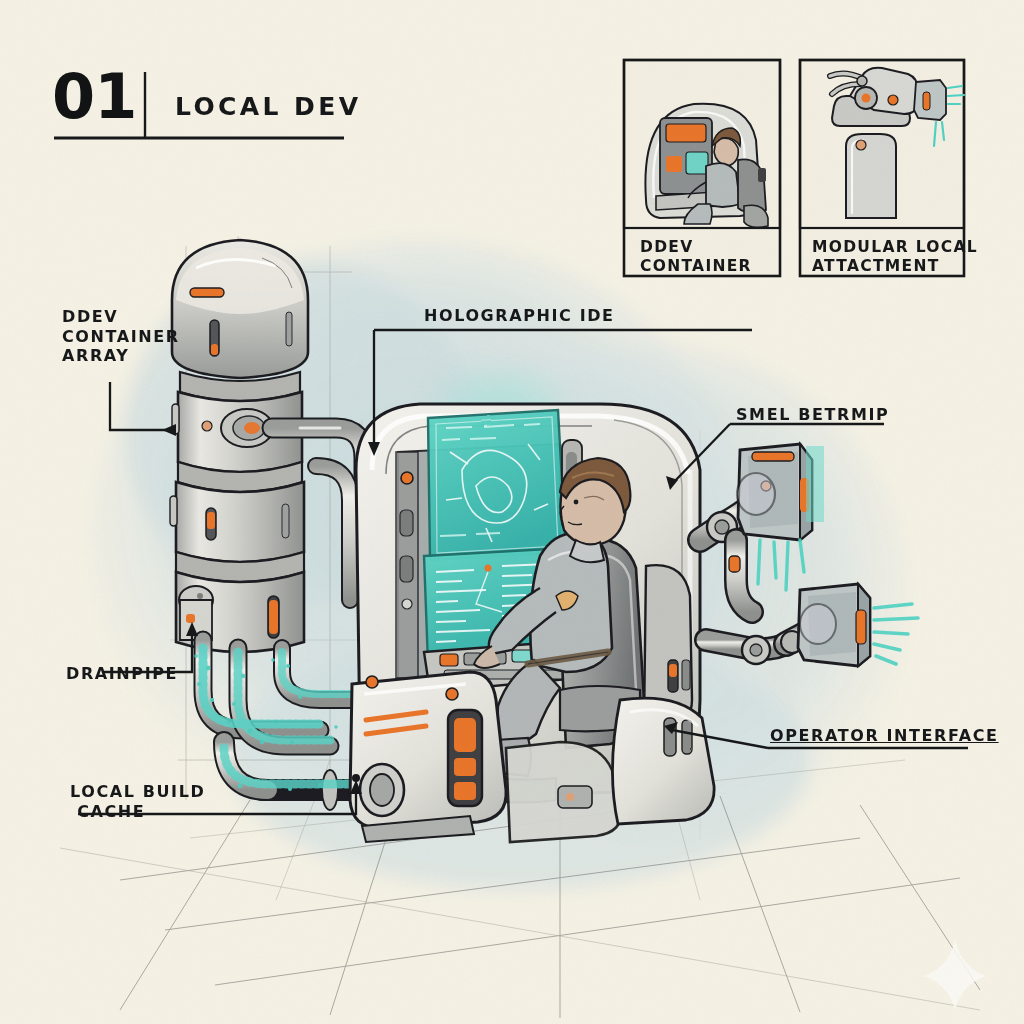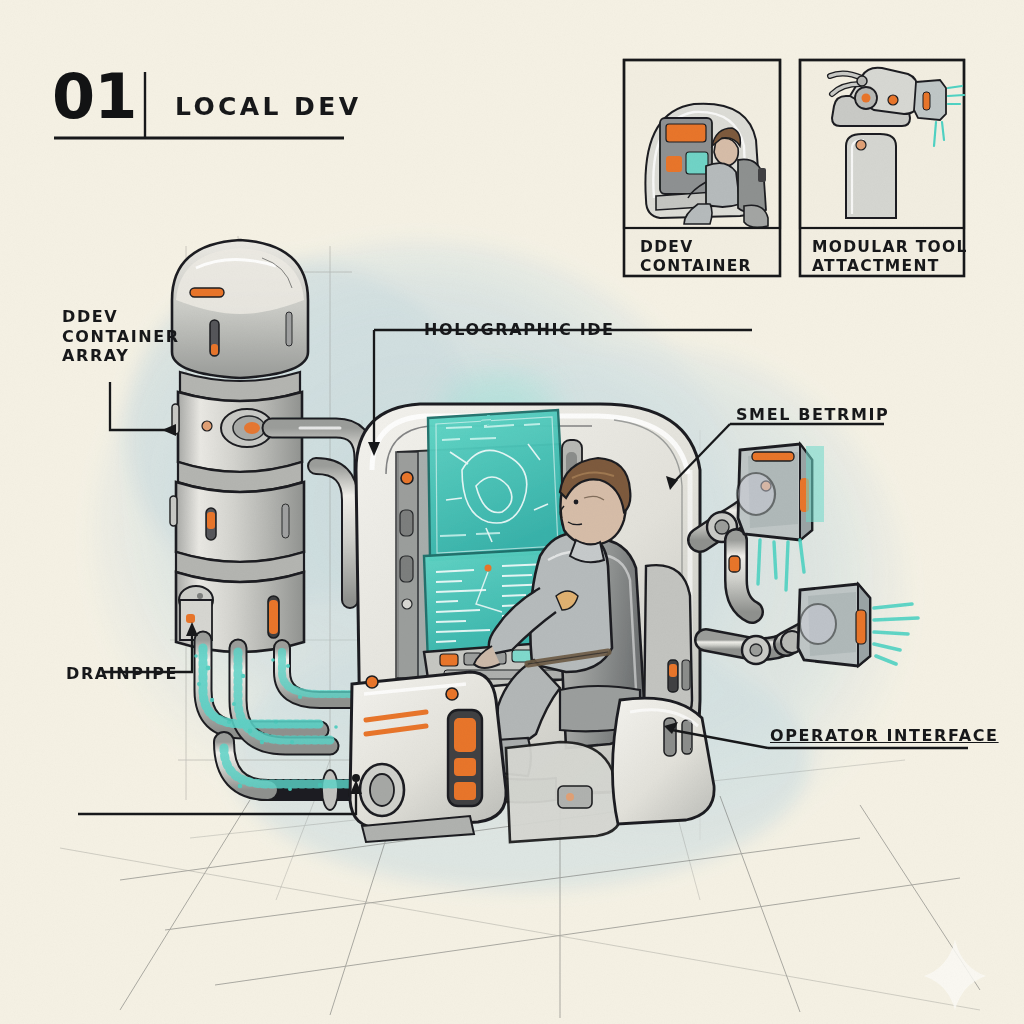--- a/index.html
+++ b/index.html
@@ -546,22 +546,24 @@
 
     <rect width="1024" height="1024" filter="url(#grain)" opacity="0.045" style="mix-blend-mode:multiply"></rect>
   </svg>
 
   <div class="hdr-num">01</div>
   <div class="hdr-title">LOCAL DEV</div>
 
   <div class="lbl" style="left:62px;top:307px;">DDEV
 CONTAINER
 ARRAY</div>
-  <div class="lbl" style="left:424px;top:320px;">HOLOGRAPHIC IDE</div>
+  <div class="lbl" style="left:424px;top:306px;">HOLOGRAPHIC IDE</div>
   <div class="lbl" style="left:736px;top:405px;text-align:center;">SMEL BETRMIP</div>
   <div class="lbl" style="left:66px;top:664px;">DRAINPIPE</div>
   <div class="lbl" style="left:770px;top:726px;text-decoration:underline;">OPERATOR INTERFACE</div>
+  <div class="lbl" style="left:70px;top:782px;">LOCAL BUILD
+ CACHE</div>
 
   <div class="inset-cap" style="left:640px;top:238px;">DDEV
 CONTAINER</div>
-  <div class="inset-cap" style="left:812px;top:238px;">MODULAR TOOL
+  <div class="inset-cap" style="left:812px;top:238px;">MODULAR LOCAL
 ATTACTMENT</div>
 </div>
 
 </body></html>

